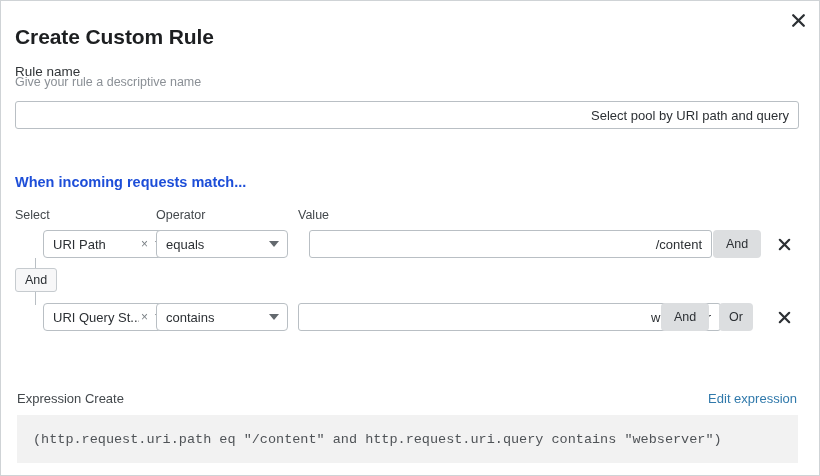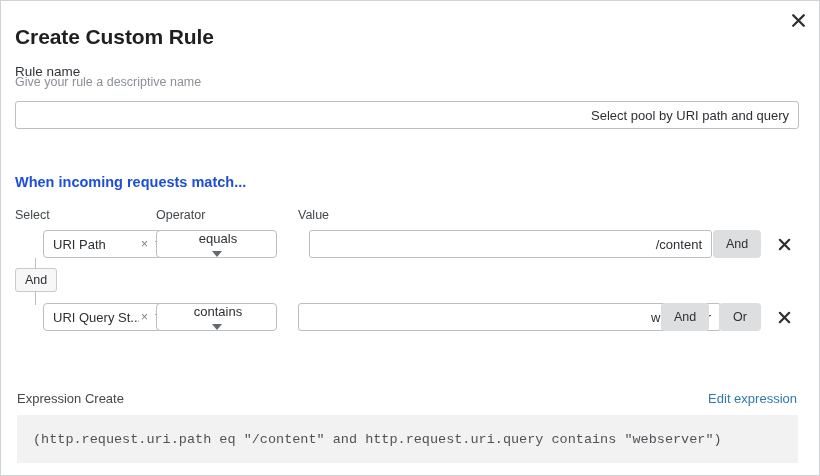--- a/index.html
+++ b/index.html
@@ -117,21 +117,21 @@
     height: 28px;
     background: #ffffff;
     border: 1px solid #b9bfc4;
     border-radius: 4px;
     display: flex;
     align-items: center;
     cursor: pointer;
     padding: 0 6px 0 9px;
   }
   .select-field    { left: 6px;  width: 131px; margin-left: 36px; }
-  .select-operator { left: 155px; width: 121px; flex-direction: column; }
+  .select-operator { left: 155px; width: 132px; }
 
   .select-text {
     flex: 1 1 auto;
     font-size: 13px;
     color: #2c3034;
     white-space: nowrap;
     overflow: hidden;
   }
   .clear-x {
     flex: 0 0 auto;
@@ -163,21 +163,21 @@
     border: 0;
     border-radius: 4px;
     font-family: "Liberation Sans", sans-serif;
     font-size: 12.5px;
     color: #2c3034;
     cursor: pointer;
     padding: 0;
   }
   .btn-and-1 { left: 712px; width: 48px; }
   .btn-and-2 { left: 660px; width: 48px; }
-  .btn-or-2  { left: 718px; width: 42px; }
+  .btn-or-2  { left: 718px; width: 34px; }
 
   .row-delete {
     position: absolute;
     width: 22px;
     height: 26px;
     left: 772px;
     top: 1px;
     display: flex;
     align-items: center;
     justify-content: center;

